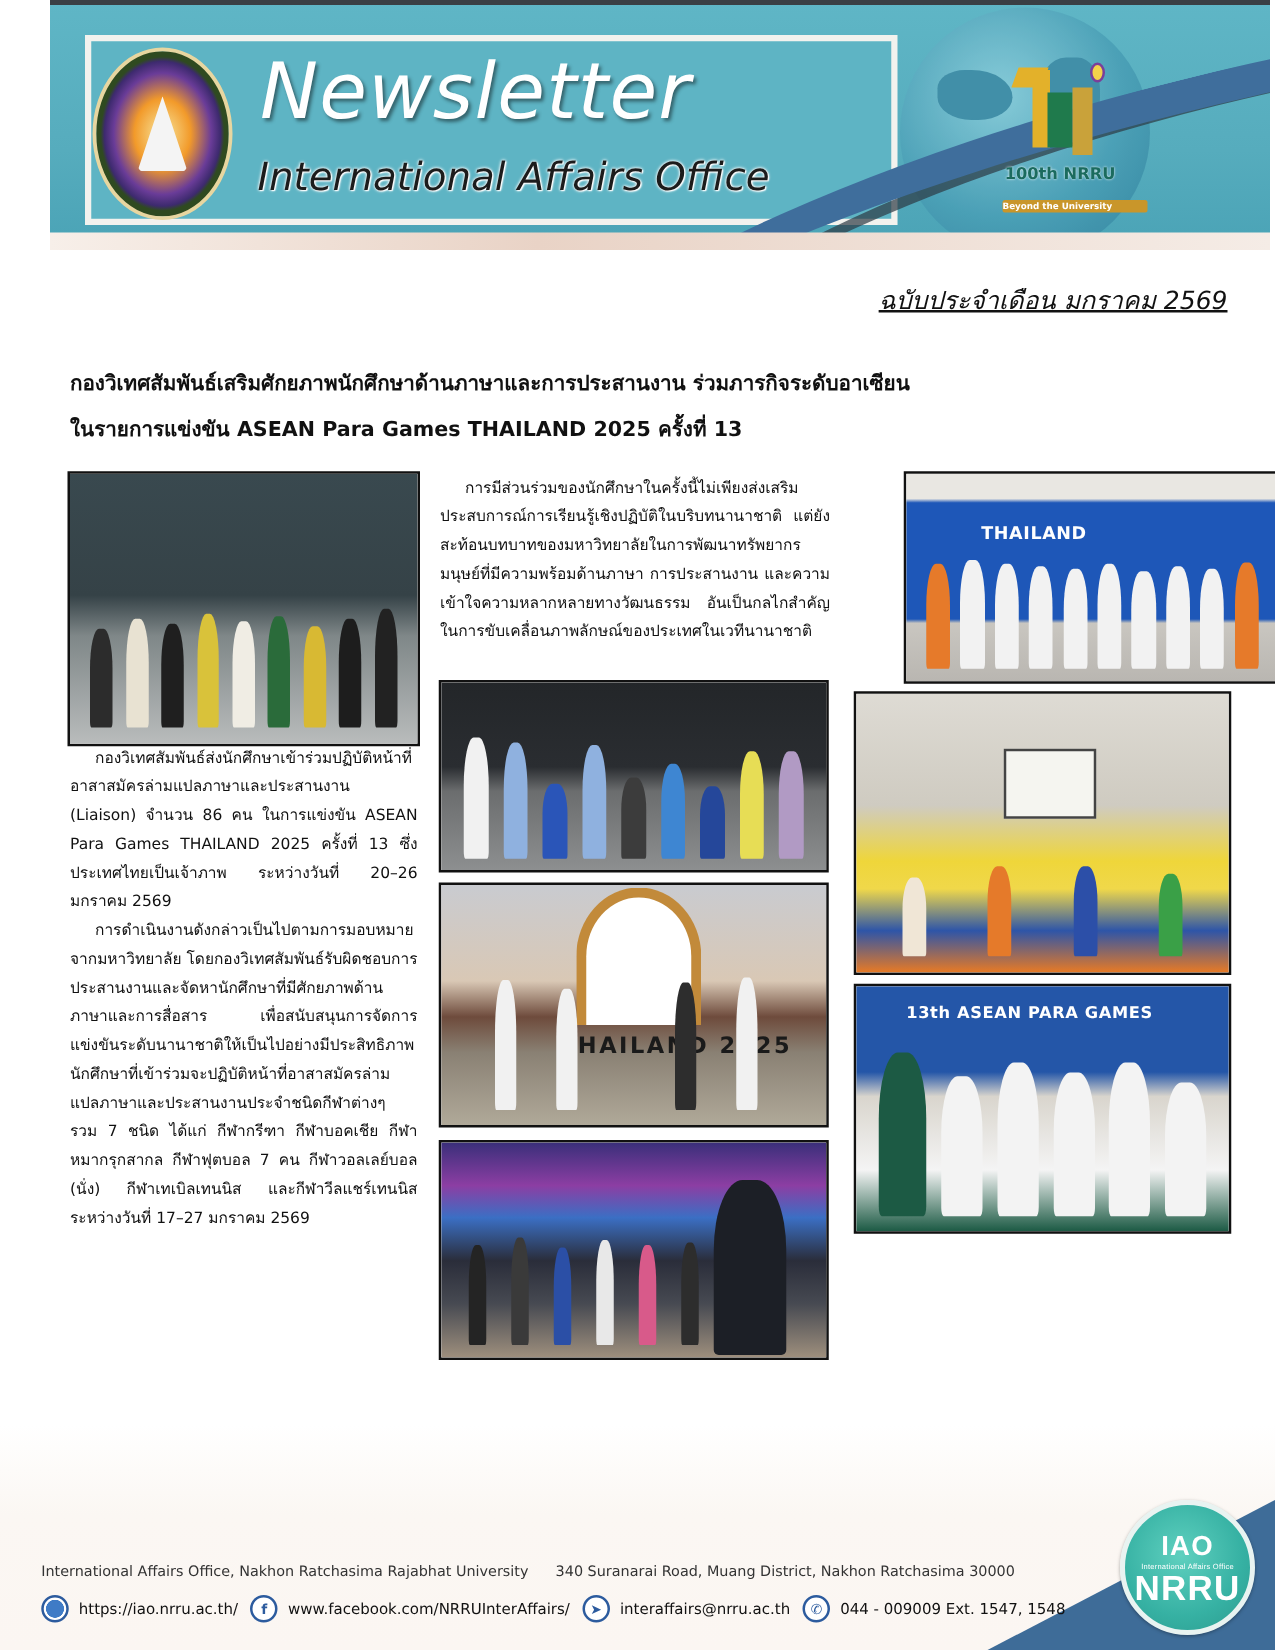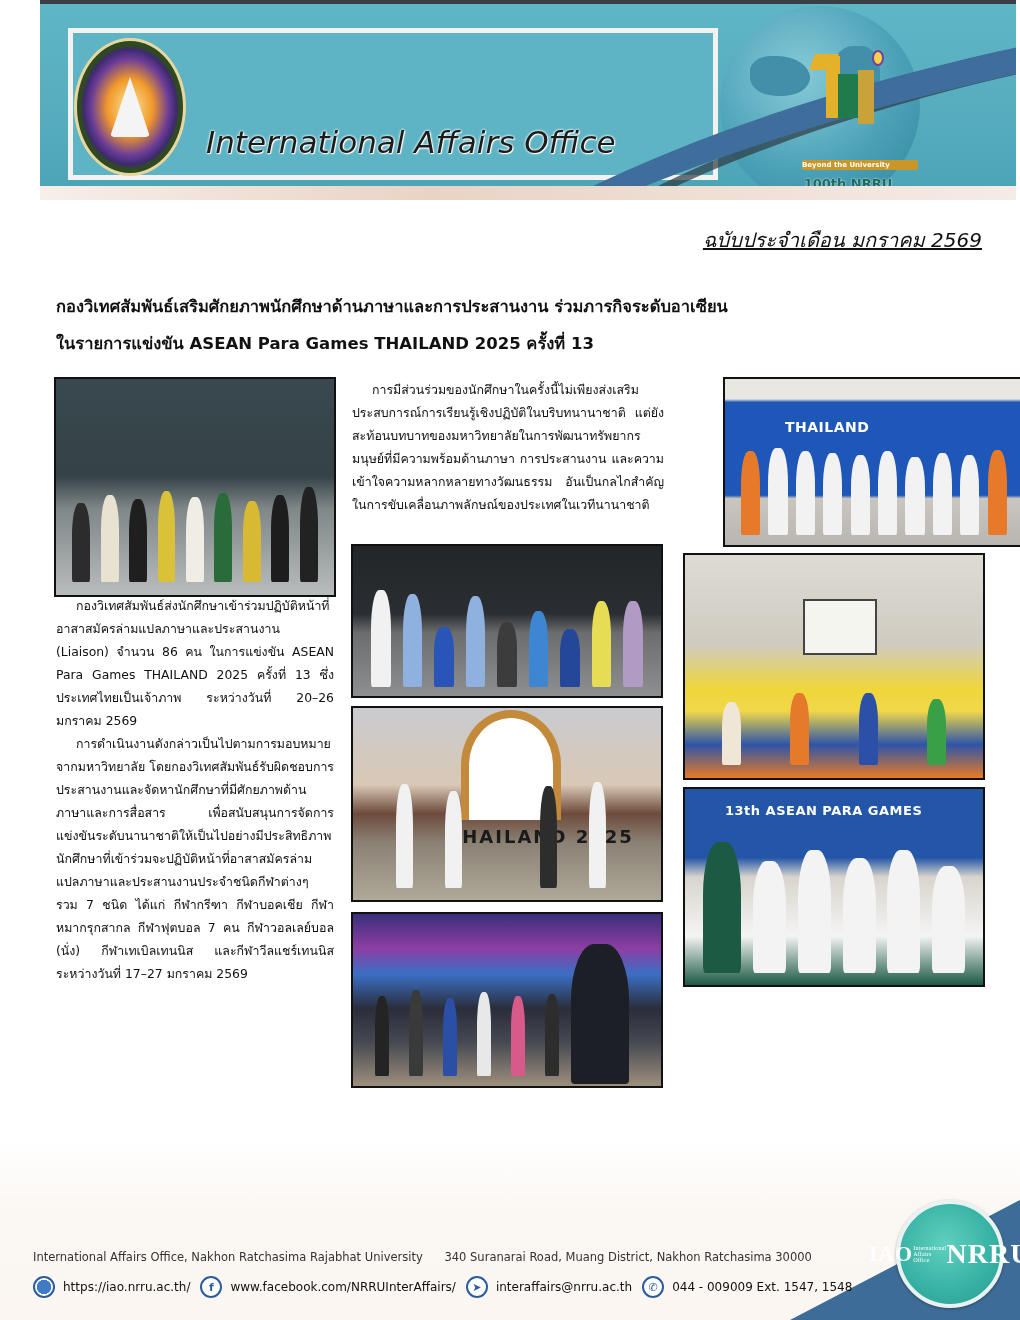--- a/index.html
+++ b/index.html
@@ -64,21 +64,21 @@
     font-size: 31px; font-style: italic; color: #1c1c1c;
     text-shadow: 0 0 3px #ffffff, 0 0 2px #ffffff, 1px 1px 1px #ffffff;
   }
   .nrru-logo { position: absolute; left: 758px; top: 50px; width: 100px; height: 130px; }
   .nrru-mark { position: absolute; left: 10px; top: 0; width: 80px; height: 78px; }
   .nrru-mark .bar1 { position: absolute; left: 4px; top: 4px; width: 24px; height: 16px; background: #e3b12a; transform: skewX(-20deg); }
   .nrru-mark .bar2 { position: absolute; left: 18px; top: 6px; width: 14px; height: 62px; background: #e3b12a; }
   .nrru-mark .bar3 { position: absolute; left: 30px; top: 24px; width: 20px; height: 44px; background: #1f7a4c; }
   .nrru-mark .bar4 { position: absolute; left: 50px; top: 20px; width: 16px; height: 54px; background: #c9a23a; }
   .nrru-mark .dot { position: absolute; left: 64px; top: 0; width: 12px; height: 16px; border-radius: 50%; border: 2px solid #7a3f9a; background: #f3d34b; }
-  .nrru-text { position: absolute; left: 0; top: 82px; width: 100px; text-align: center; font-size: 13px; font-weight: bold; color: #1b6b5e; text-shadow: 0 0 2px #fff; margin-top: 44px; }
+  .nrru-text { position: absolute; left: 0; top: 82px; width: 100px; text-align: center; font-size: 13px; font-weight: bold; color: #1b6b5e; text-shadow: 0 0 2px #fff; }
   .nrru-tag { position: absolute; left: 4px; top: 110px; width: 116px; text-align: left; font-size: 7px; font-weight: bold; color: #fff; background: #c9962a; border-radius: 2px; padding: 1px 0; }
 
   
   .issue {
     position: absolute; right: 38px; top: 224px; font-size: 20px; font-style: italic;
     text-decoration: underline; color: #111;
   }
 
   
   .headline { position: absolute; left: 56px; top: 288px; width: 900px; font-size: 16.5px; font-weight: bold; line-height: 37px; color: #111; }
@@ -122,39 +122,40 @@
   .footer-address { position: absolute; left: 33px; top: 1250px; font-size: 11.5px; color: #333; white-space: nowrap; }
   .footer-address span { margin-right: 18px; }
   .footer-contacts { position: absolute; left: 33px; top: 1276px; display: flex; align-items: center; font-size: 12px; color: #111; white-space: nowrap; }
   .contact { display: flex; align-items: center; margin-right: 10px; }
   .c-icon { width: 22px; height: 22px; border-radius: 50%; border: 2px solid #2c5b9e; display: flex; align-items: center; justify-content: center; color: #2c5b9e; font-size: 11px; font-weight: bold; margin-right: 8px; background: #fff; }
   .c-icon.globe-i { background: radial-gradient(circle,#3f7bc6 0%,#3f7bc6 55%,#fff 58%); }
   .iao-badge {
     position: absolute; left: 896px; top: 1200px; width: 108px; height: 108px; border-radius: 50%;
     background: radial-gradient(circle at 45% 40%, #5fd0bf 0%, #36b1a3 60%, #2b9a8e 100%);
     border: 4px solid #e8f3f1; box-shadow: 0 1px 3px rgba(0,0,0,.35);
-    display: flex; flex-direction: row; align-items: center; justify-content: center; color: #fff;
-    font-family: Liberation Serif, serif;
+    display: flex; flex-direction: column; align-items: center; justify-content: center; color: #fff;
+    font-family: Liberation Sans, sans-serif;
   }
   .iao-top { font-size: 22px; font-weight: bold; letter-spacing: 1px; line-height: 24px; }
   .iao-mid { font-size: 6px; letter-spacing: .2px; margin: 2px 0; }
   .iao-bot { font-size: 28px; font-weight: bold; letter-spacing: 1px; line-height: 24px; }
 </style>
 </head>
 <body>
 
 <div class="banner">
   <div class="banner-topbar"></div>
   <div class="globe"></div>
   <div class="banner-frame"></div>
   <div class="banner-swoosh2"></div>
   <div class="banner-swoosh"></div>
   <div class="seal">
     <div class="seal-inner"></div>
   </div>
+  <div class="banner-title">Newsletter</div>
   <div class="banner-subtitle">International Affairs Office</div>
   <div class="nrru-logo">
     <div class="nrru-mark">
       <div class="bar1"></div>
         <div class="bar2"></div>
         <div class="bar3"></div>
         <div class="bar4"></div>
         <div class="dot"></div>
     </div>
     <div class="nrru-text">100th NRRU</div>

